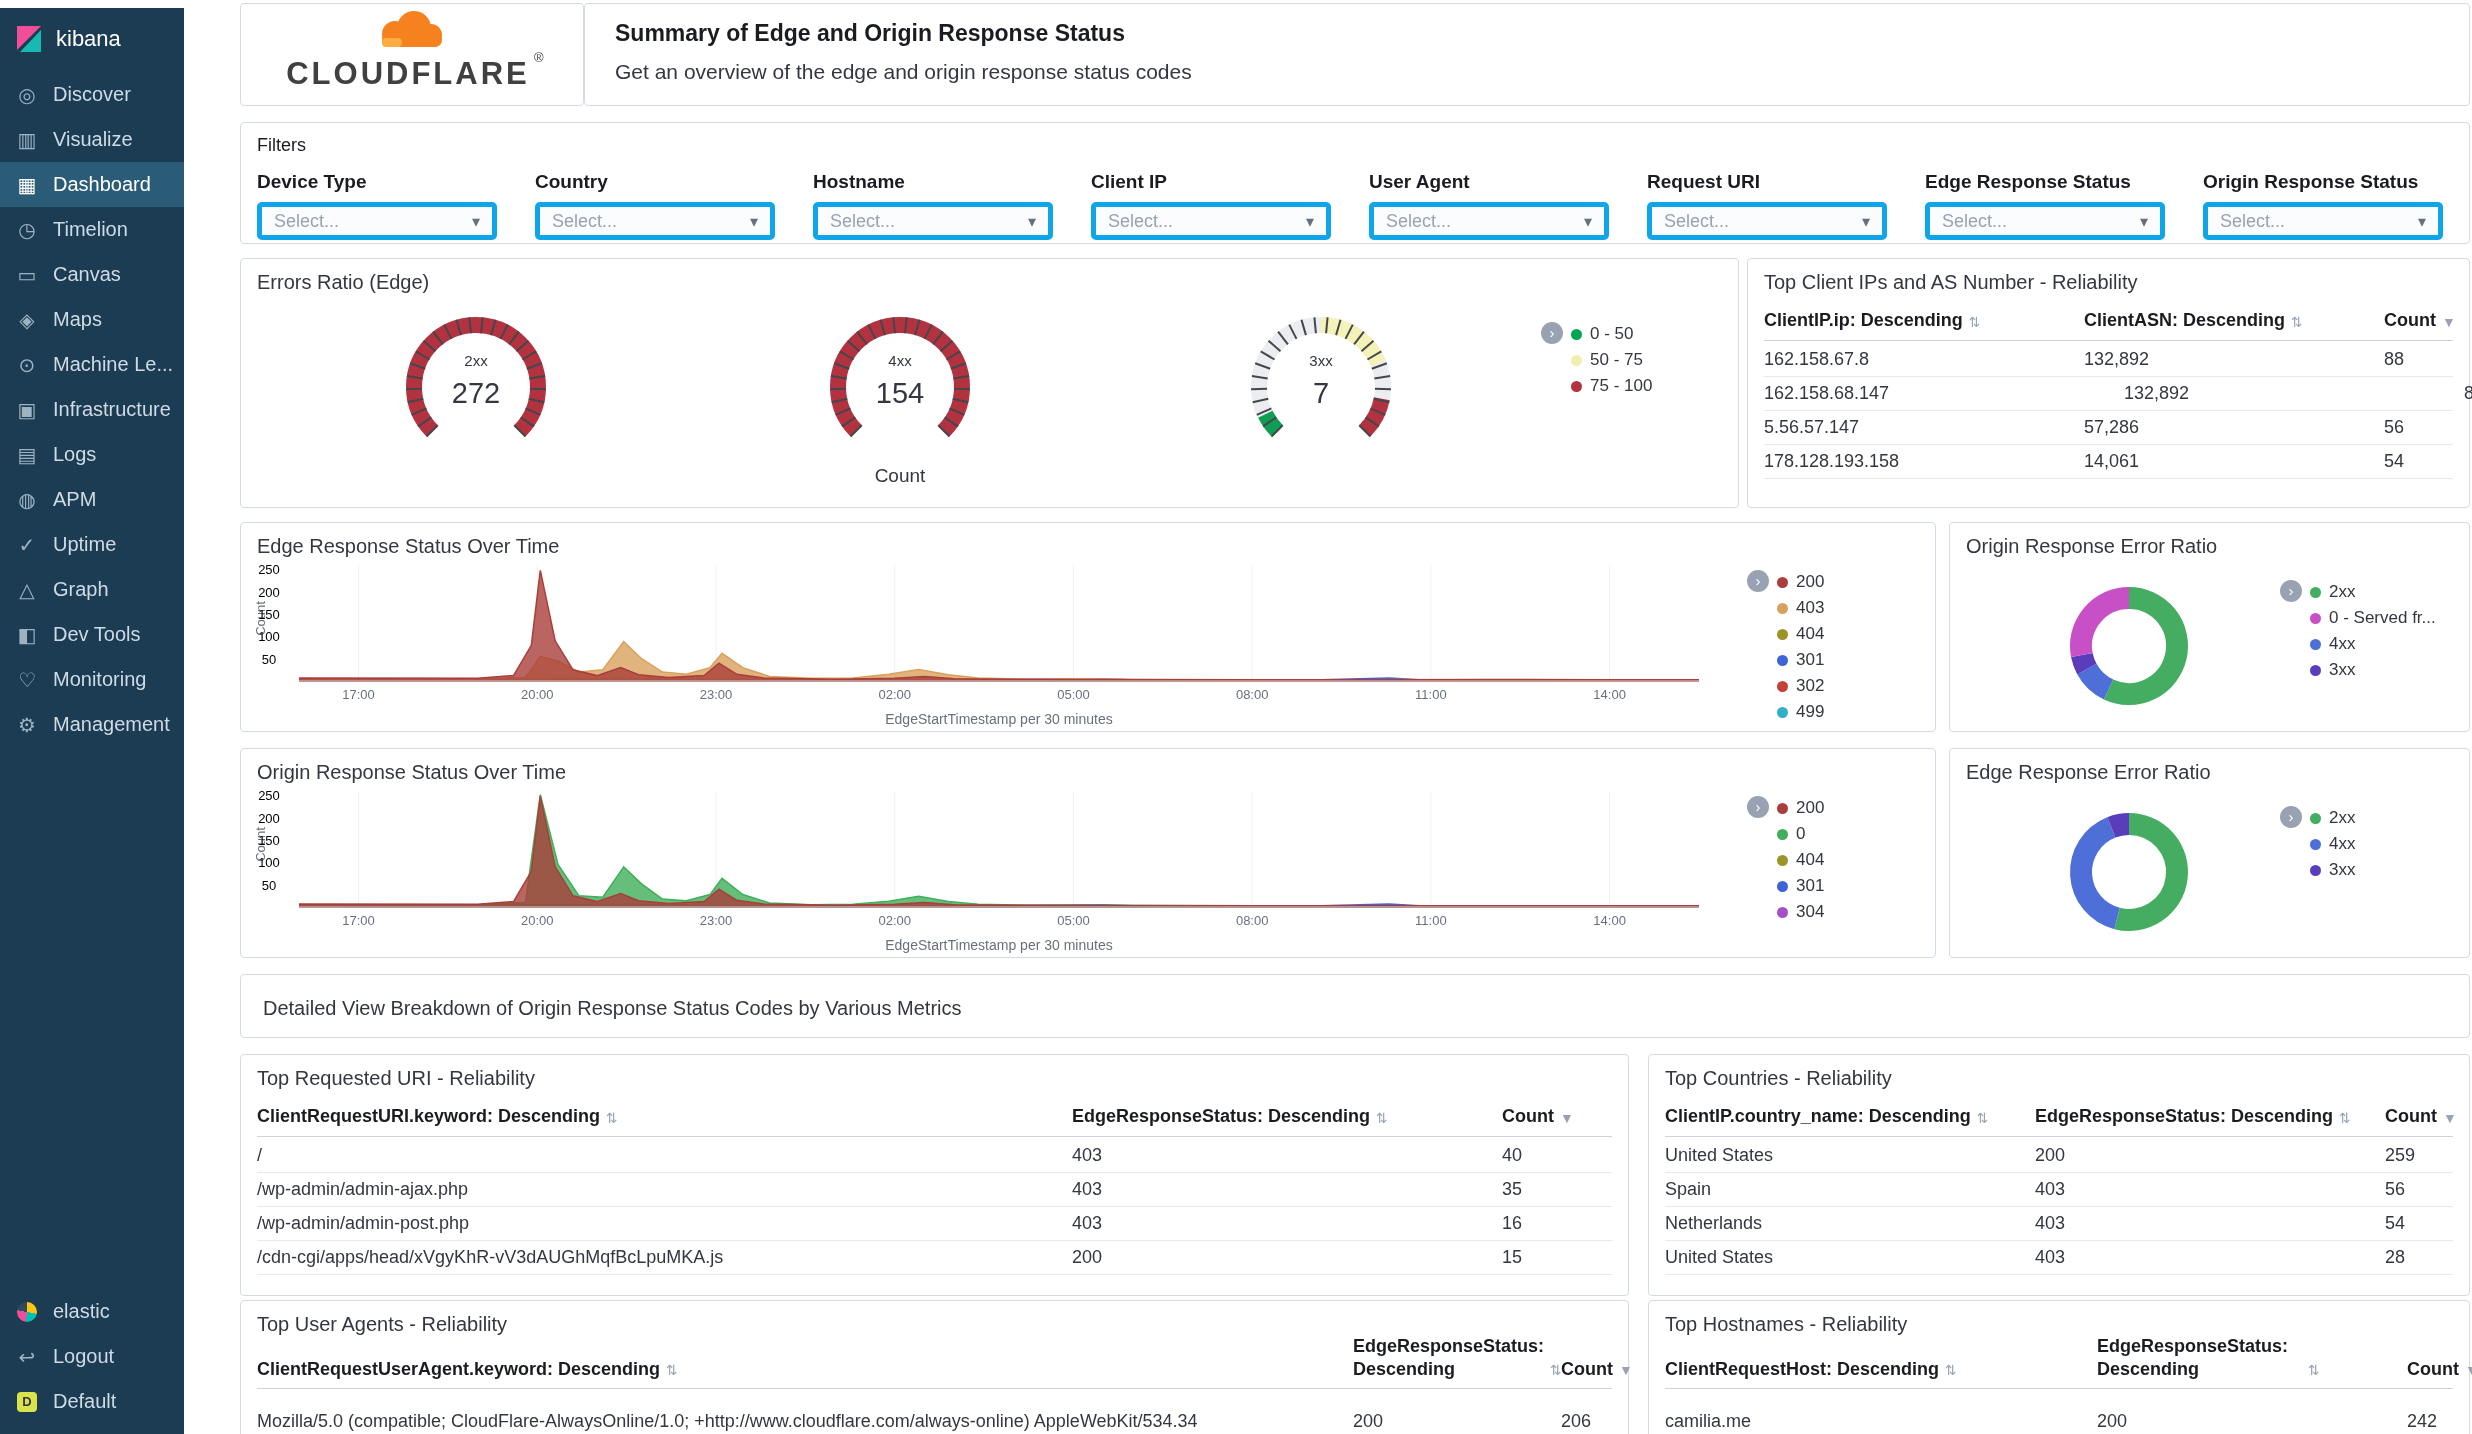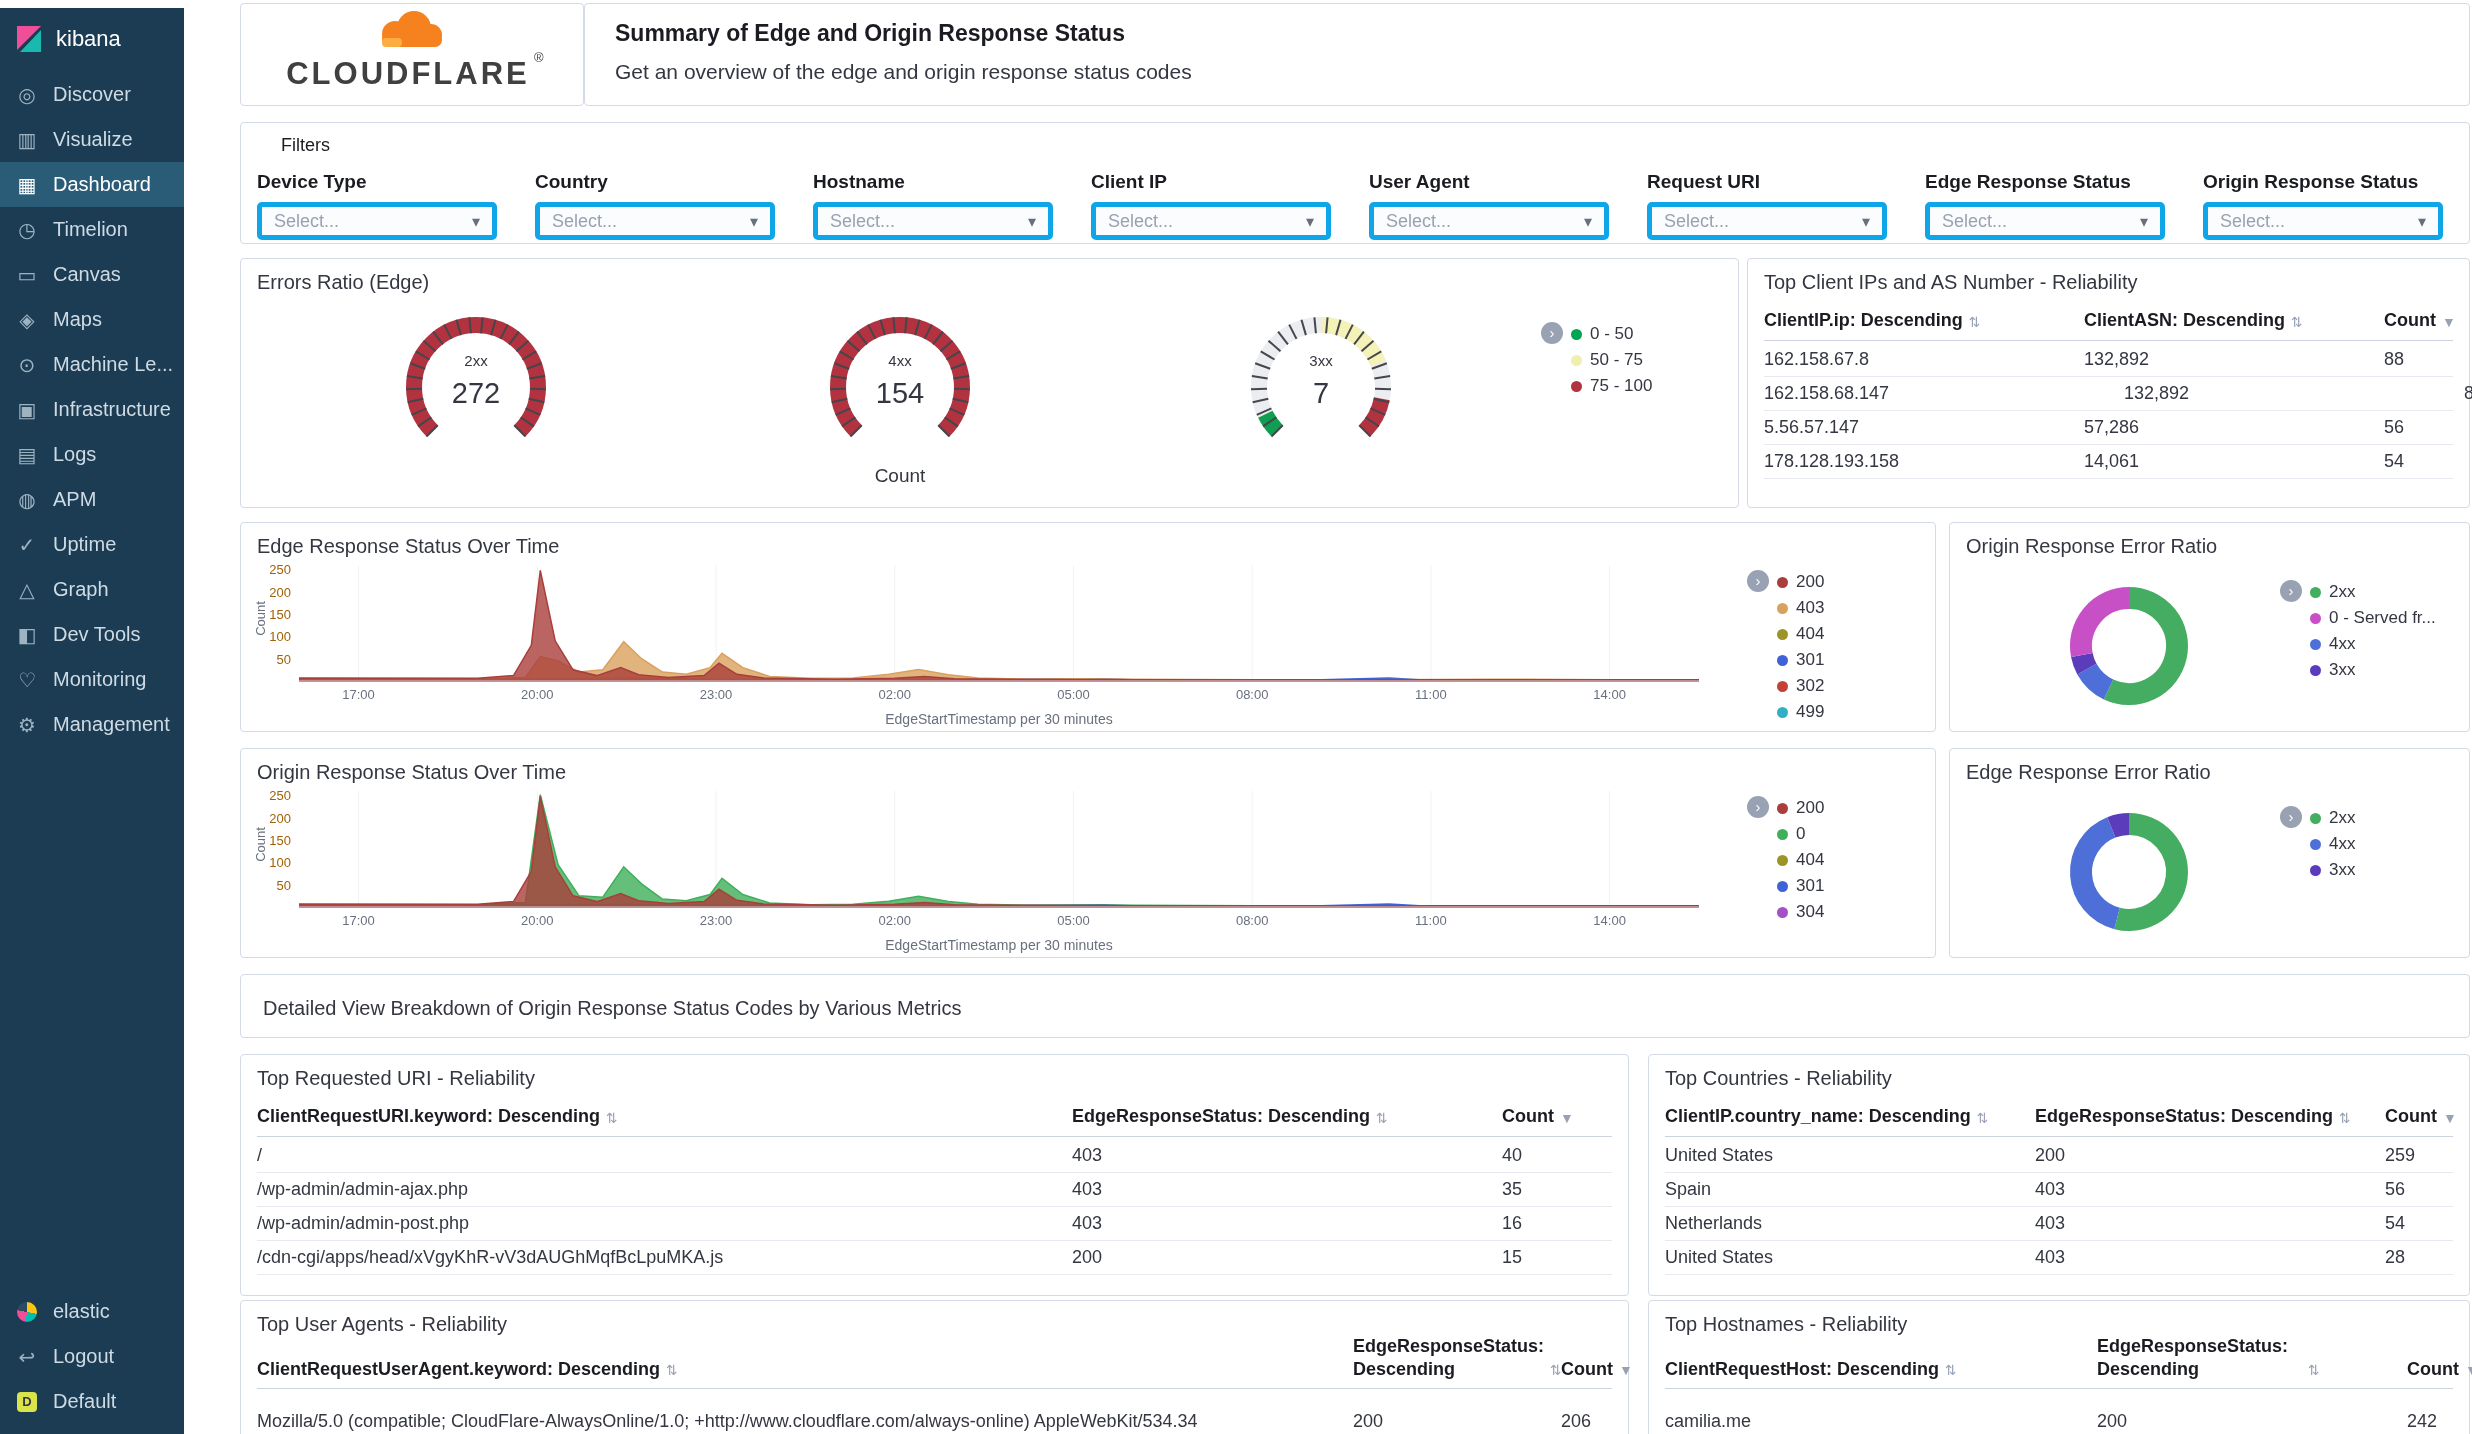--- a/index.html
+++ b/index.html
@@ -39,21 +39,21 @@
   #p-banner{left:0;top:974px;width:2230px;height:64px;}
   #p-uri{left:0;top:1054px;width:1389px;height:242px;}
   #p-countries{left:1408px;top:1054px;width:822px;height:242px;}
   #p-ua{left:0;top:1300px;width:1389px;height:140px;}
   #p-host{left:1408px;top:1300px;width:822px;height:140px;}
 
   .dash-title{position:absolute;left:30px;top:16px;font-size:23px;font-weight:bold;color:#1a1c21;}
   .dash-subtitle{position:absolute;left:30px;top:56px;font-size:21px;color:#343741;}
 
   
-  .filters-label{position:absolute;left:16px;top:12px;font-size:18px;color:#1a1c21;margin-left:24px;}
+  .filters-label{position:absolute;left:16px;top:12px;font-size:18px;color:#1a1c21;}
   .filters-row{position:absolute;left:16px;top:48px;right:16px;display:flex;gap:38px;}
   .filter{width:240px;flex:0 0 240px;}
   .filter-label{font-size:19px;font-weight:bold;color:#1a1c21;margin-bottom:9px;white-space:nowrap;}
   .select-box{height:38px;border:5px solid #0ea5e9;border-radius:5px;background:#fbfcfd;display:flex;
     align-items:center;justify-content:space-between;padding:0 12px;cursor:pointer;}
   .select-placeholder{font-size:18px;color:#98a2b3;}
   .select-chevron{font-size:16px;color:#69707d;}
 
   
   .legend{position:absolute;}
@@ -62,21 +62,21 @@
   .legend-label{font-size:17px;color:#343741;white-space:nowrap;}
   .chev{position:absolute;left:-30px;top:1px;width:22px;height:22px;border-radius:50%;background:#98a2b3;
     color:#fff;font-size:15px;line-height:21px;text-align:center;cursor:pointer;}
 
   
   .gauge{position:absolute;width:190px;height:170px;top:43px;}
   .metric-label{position:absolute;left:564px;top:206px;width:190px;text-align:center;font-size:19px;color:#343741;}
 
   
   .tc-ylab{position:absolute;left:2px;top:88px;font-size:13px;color:#69707d;transform:rotate(-90deg);}
-  .tc-ytick{position:absolute;width:44px;text-align:right;font-size:13px;color:#a16207;}
+  .tc-ytick{position:absolute;width:44px;text-align:center;font-size:13px;color:#000000;}
   .tc-xtick{position:absolute;width:70px;text-align:center;font-size:13px;color:#69707d;}
   .tc-xlabel{position:absolute;left:58px;width:1400px;text-align:center;font-size:14px;color:#69707d;}
 
   
   .t-head{position:absolute;left:16px;right:16px;display:grid;align-items:end;
     border-bottom:1px solid #cdd3de;padding-bottom:8px;font-size:18px;font-weight:bold;color:#1a1c21;}
   .t-hcell{display:flex;align-items:flex-end;gap:6px;padding-right:8px;cursor:pointer;}
   .t-hlabel{line-height:1.25;}
   .sort-icon{color:#98a2b3;font-size:14px;font-weight:normal;padding-bottom:2px;}
   .t-body{position:absolute;left:16px;right:16px;}

